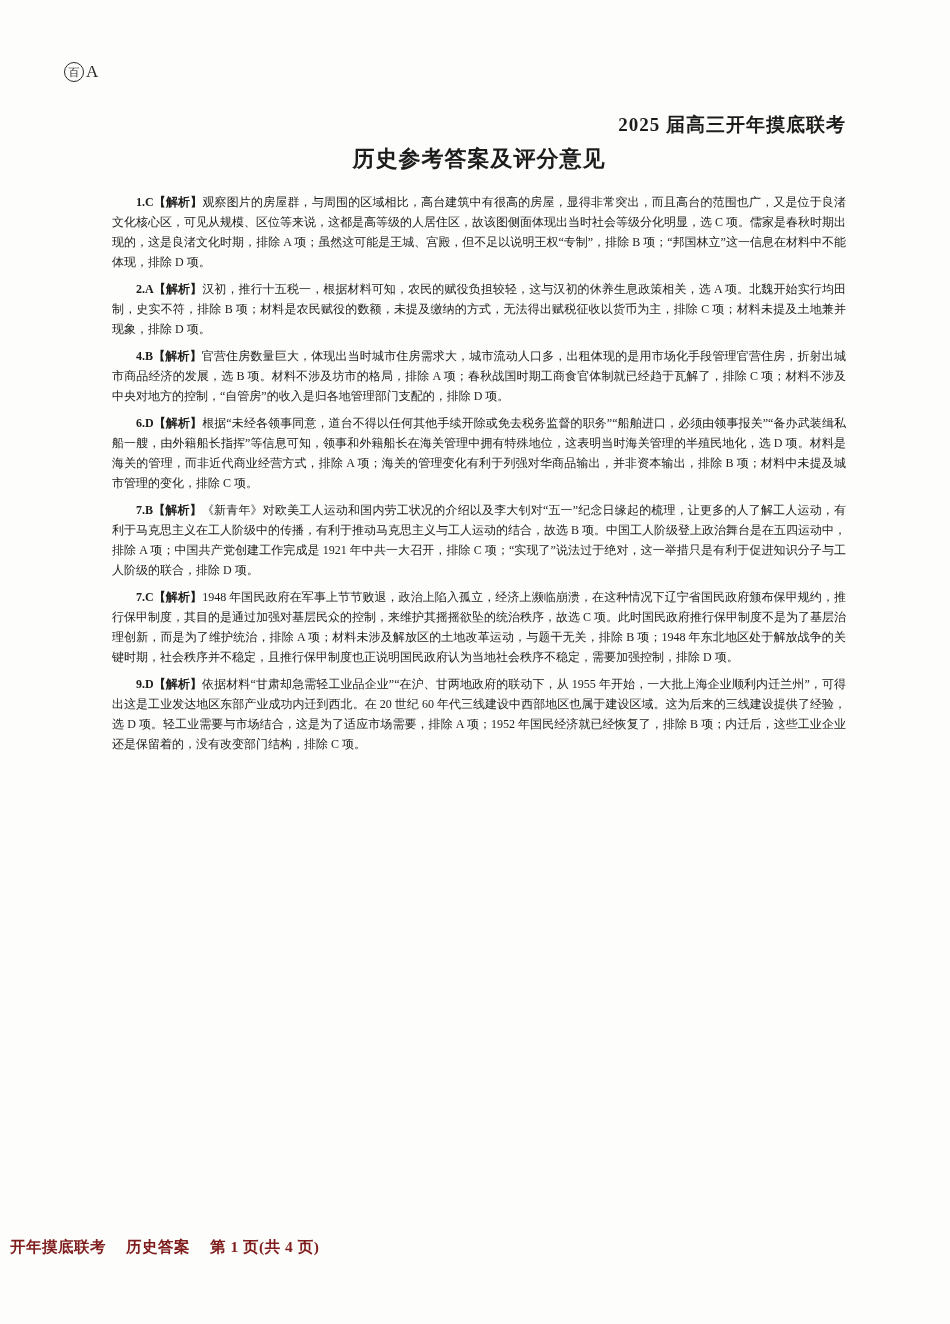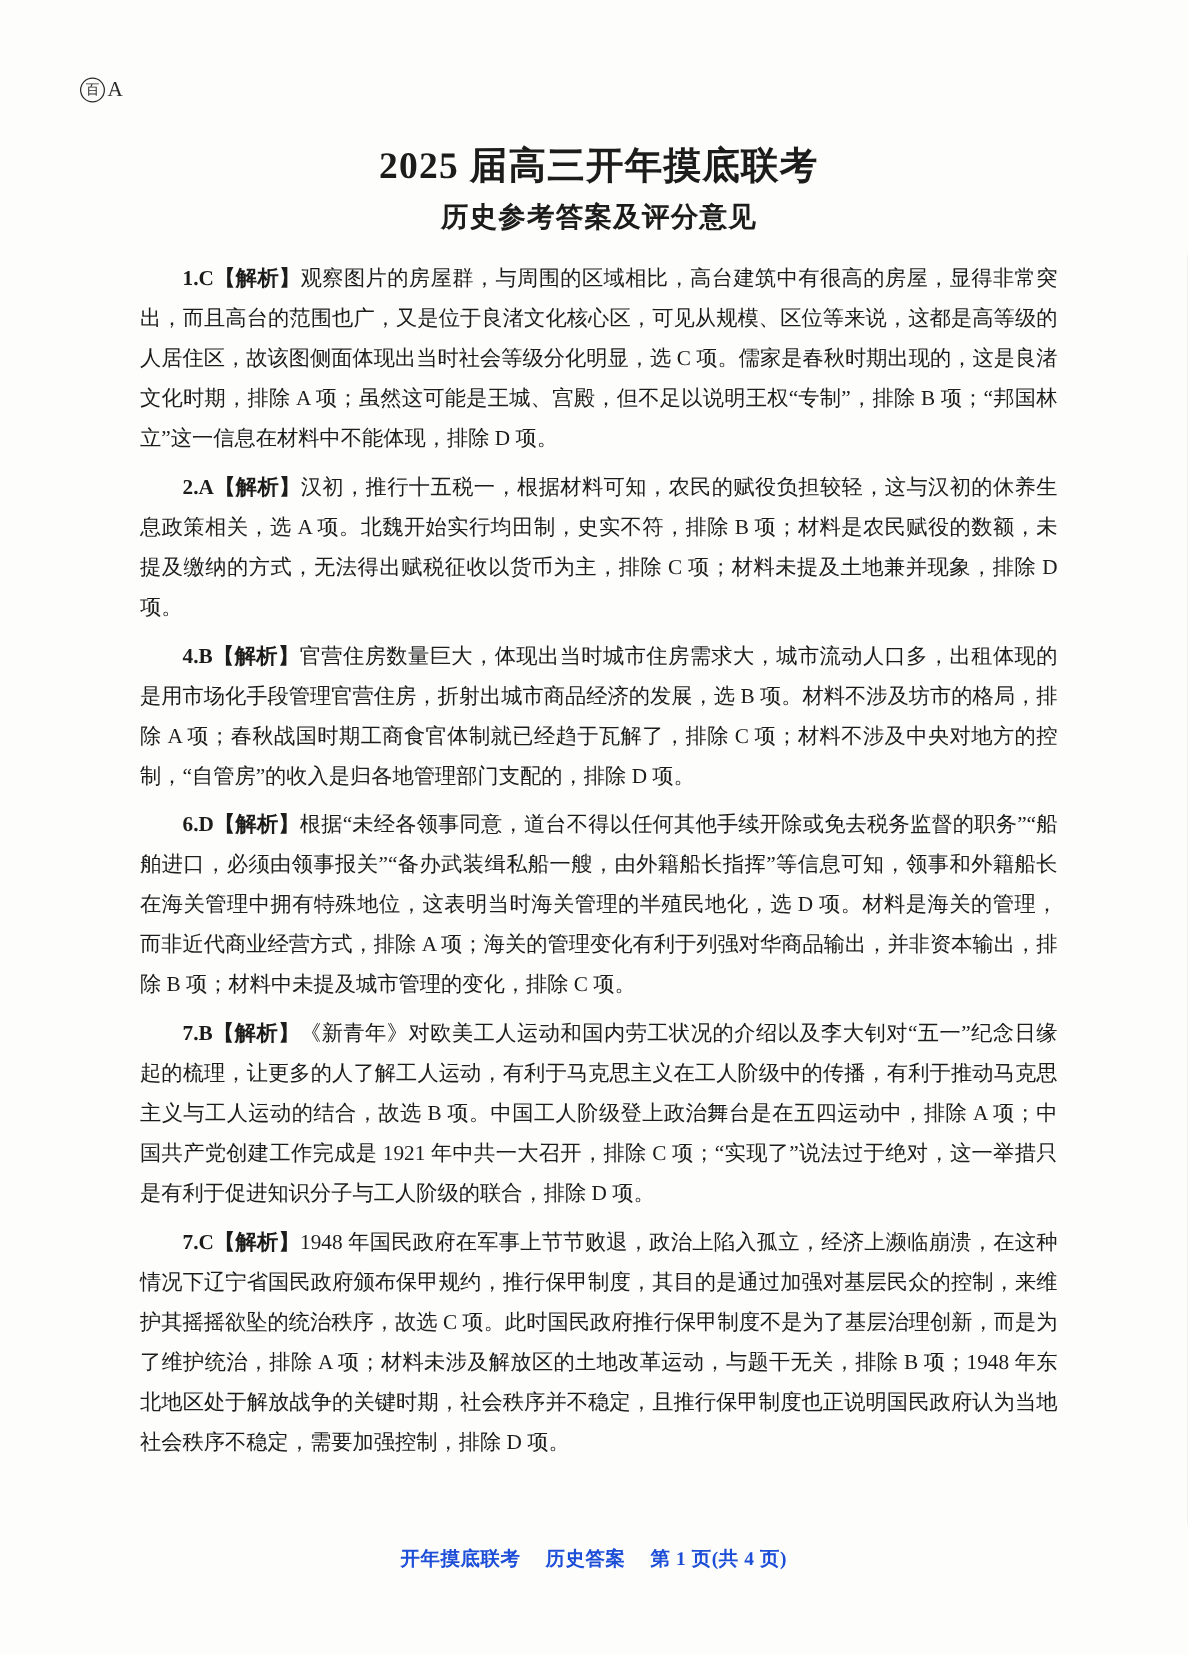--- a/index.html
+++ b/index.html
@@ -36,52 +36,51 @@
     line-height: 1;
   }
   .logo .letter { font-size: 17px; }
   .content {
     position: absolute;
     top: 112px;
     left: 112px;
     right: 104px;
   }
   h1.title {
-    text-align: center;
-    font-size: 30px;
+    text-align: right;
+    font-size: 19px;
     font-weight: bold;
     letter-spacing: 1px;
     margin-bottom: 6px;
   }
   h2.subtitle {
     text-align: center;
     font-size: 22px;
     font-weight: bold;
     letter-spacing: 1px;
     margin-bottom: 18px;
   }
   .answers p.ans {
-    font-size: 17px;
-    line-height: 32px;
+    font-size: 12px;
+    line-height: 20px;
     text-align: justify;
     text-indent: 2em;
     margin-bottom: 7px;
     word-break: break-all;
   }
   .answers p.ans b.lead { font-weight: bold; }
   .footer {
     position: absolute;
     bottom: 66px;
     left: 0;
     right: 0;
-    text-align: center;
     font-size: 15.5px;
     font-weight: bold;
     letter-spacing: 0.5px;
-    color: #1d4ed8;
+    color: #7f1d1d;
   }
   .footer span { margin: 0 10px; }
 </style>
 </head>
 <body>
 
 <div class="page">
 
   <div class="logo">
     <span class="circle-glyph">百</span>
@@ -92,20 +91,21 @@
     <h1 class="title">2025 届高三开年摸底联考</h1>
     <h2 class="subtitle">历史参考答案及评分意见</h2>
 
     <div class="answers">
       <p class="ans"><b class="lead">1.C【解析】</b><span>观察图片的房屋群，与周围的区域相比，高台建筑中有很高的房屋，显得非常突出，而且高台的范围也广，又是位于良渚文化核心区，可见从规模、区位等来说，这都是高等级的人居住区，故该图侧面体现出当时社会等级分化明显，选 C 项。儒家是春秋时期出现的，这是良渚文化时期，排除 A 项；虽然这可能是王城、宫殿，但不足以说明王权“专制”，排除 B 项；“邦国林立”这一信息在材料中不能体现，排除 D 项。</span></p>
       <p class="ans"><b class="lead">2.A【解析】</b><span>汉初，推行十五税一，根据材料可知，农民的赋役负担较轻，这与汉初的休养生息政策相关，选 A 项。北魏开始实行均田制，史实不符，排除 B 项；材料是农民赋役的数额，未提及缴纳的方式，无法得出赋税征收以货币为主，排除 C 项；材料未提及土地兼并现象，排除 D 项。</span></p>
       <p class="ans"><b class="lead">4.B【解析】</b><span>官营住房数量巨大，体现出当时城市住房需求大，城市流动人口多，出租体现的是用市场化手段管理官营住房，折射出城市商品经济的发展，选 B 项。材料不涉及坊市的格局，排除 A 项；春秋战国时期工商食官体制就已经趋于瓦解了，排除 C 项；材料不涉及中央对地方的控制，“自管房”的收入是归各地管理部门支配的，排除 D 项。</span></p>
       <p class="ans"><b class="lead">6.D【解析】</b><span>根据“未经各领事同意，道台不得以任何其他手续开除或免去税务监督的职务”“船舶进口，必须由领事报关”“备办武装缉私船一艘，由外籍船长指挥”等信息可知，领事和外籍船长在海关管理中拥有特殊地位，这表明当时海关管理的半殖民地化，选 D 项。材料是海关的管理，而非近代商业经营方式，排除 A 项；海关的管理变化有利于列强对华商品输出，并非资本输出，排除 B 项；材料中未提及城市管理的变化，排除 C 项。</span></p>
       <p class="ans"><b class="lead">7.B【解析】</b><span>《新青年》对欧美工人运动和国内劳工状况的介绍以及李大钊对“五一”纪念日缘起的梳理，让更多的人了解工人运动，有利于马克思主义在工人阶级中的传播，有利于推动马克思主义与工人运动的结合，故选 B 项。中国工人阶级登上政治舞台是在五四运动中，排除 A 项；中国共产党创建工作完成是 1921 年中共一大召开，排除 C 项；“实现了”说法过于绝对，这一举措只是有利于促进知识分子与工人阶级的联合，排除 D 项。</span></p>
       <p class="ans"><b class="lead">7.C【解析】</b><span>1948 年国民政府在军事上节节败退，政治上陷入孤立，经济上濒临崩溃，在这种情况下辽宁省国民政府颁布保甲规约，推行保甲制度，其目的是通过加强对基层民众的控制，来维护其摇摇欲坠的统治秩序，故选 C 项。此时国民政府推行保甲制度不是为了基层治理创新，而是为了维护统治，排除 A 项；材料未涉及解放区的土地改革运动，与题干无关，排除 B 项；1948 年东北地区处于解放战争的关键时期，社会秩序并不稳定，且推行保甲制度也正说明国民政府认为当地社会秩序不稳定，需要加强控制，排除 D 项。</span></p>
+      <p class="ans"><b class="lead">9.D【解析】</b><span>依据材料“甘肃却急需轻工业品企业”“在沪、甘两地政府的联动下，从 1955 年开始，一大批上海企业顺利内迁兰州”，可得出这是工业发达地区东部产业成功内迁到西北。在 20 世纪 60 年代三线建设中西部地区也属于建设区域。这为后来的三线建设提供了经验，选 D 项。轻工业需要与市场结合，这是为了适应市场需要，排除 A 项；1952 年国民经济就已经恢复了，排除 B 项；内迁后，这些工业企业还是保留着的，没有改变部门结构，排除 C 项。</span></p>
     </div>
   </div>
 
   <div class="footer">
     <span>开年摸底联考</span><span>历史答案</span><span>第 1 页(共 4 页)</span>
   </div>
 
 </div>
 
 </body></html>

